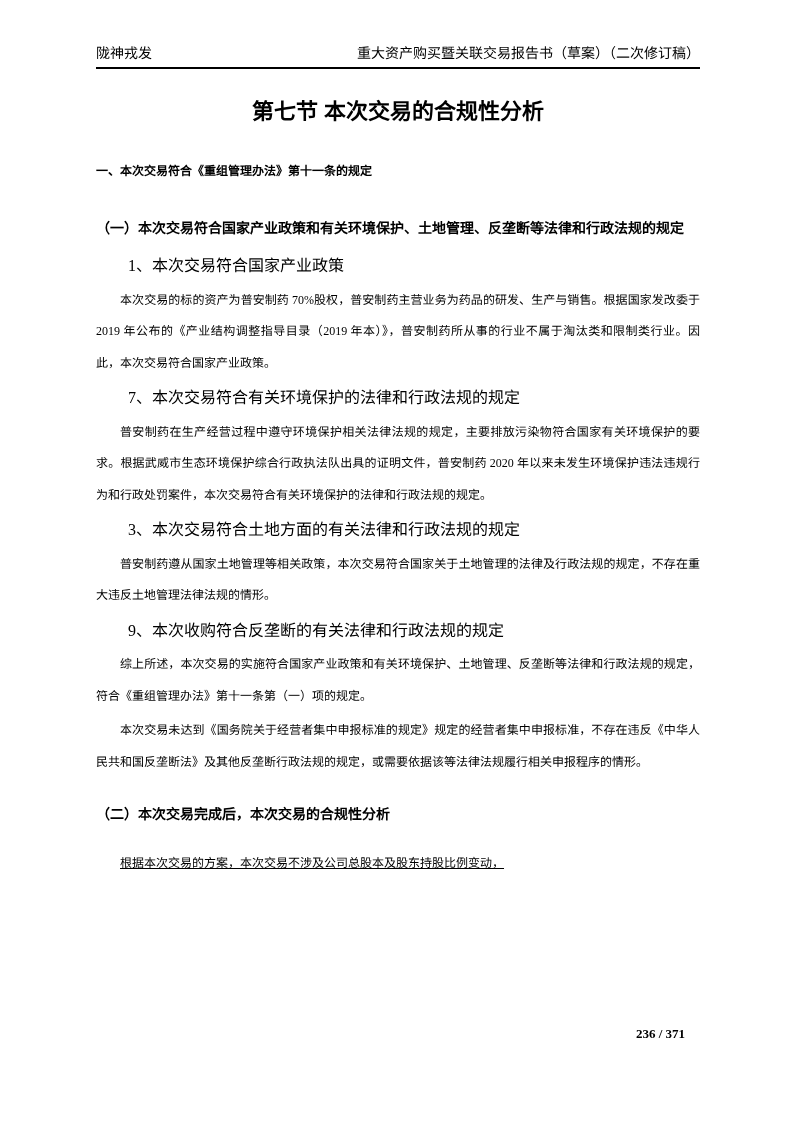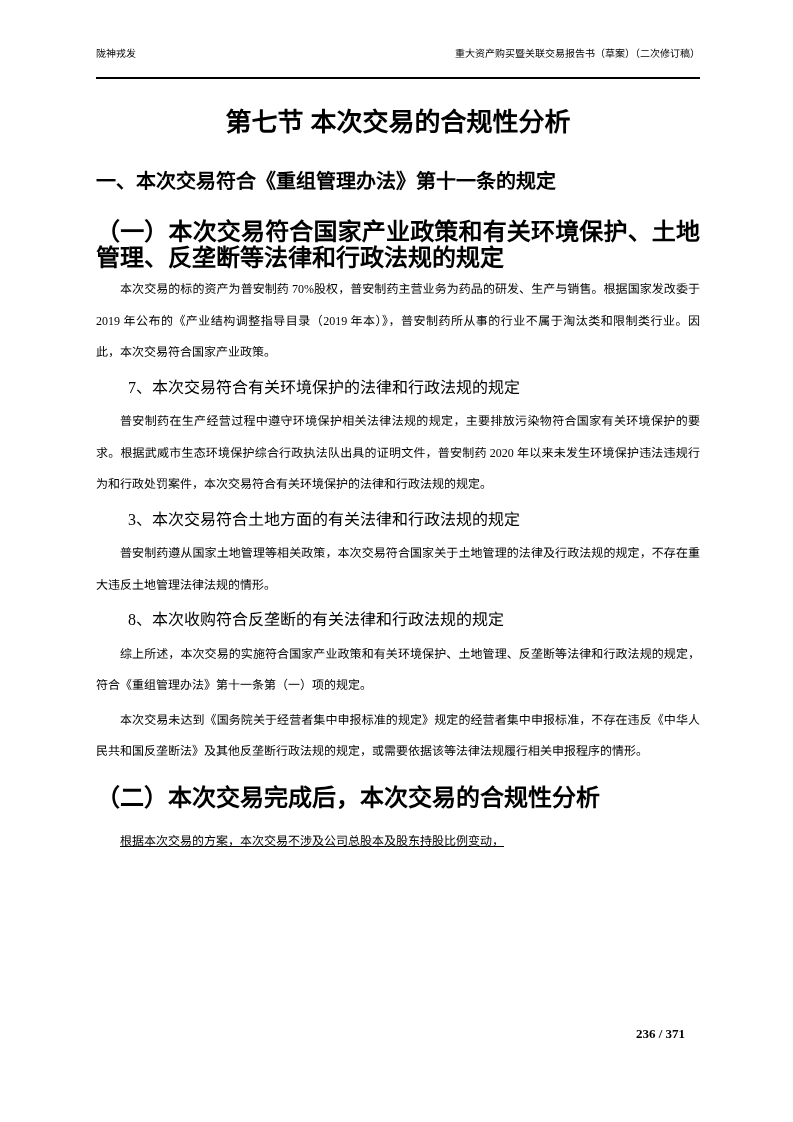--- a/index.html
+++ b/index.html
@@ -17,45 +17,45 @@
     padding: 46px 93px 0 96px;
     color: #000000;
     font-family: "Liberation Serif", "DejaVu Serif", serif;
     overflow: hidden;
   }
   .header-row {
     display: flex;
     justify-content: space-between;
     align-items: flex-end;
     border-bottom: 2px solid #000000;
-    padding-bottom: 15px;
-    font-size: 10px;
+    padding-bottom: 5px;
+    font-size: 14px;
     line-height: 16px;
   }
   .chapter-title {
     margin-top: 30px;
     text-align: center;
     font-family: "Liberation Sans", "DejaVu Sans", sans-serif;
     font-weight: bold;
-    font-size: 26px;
+    font-size: 22px;
     line-height: 26px;
   }
   .h1 {
     margin-top: 33px;
     font-family: "Liberation Sans", "DejaVu Sans", sans-serif;
     font-weight: bold;
-    font-size: 20px;
+    font-size: 12px;
     line-height: 26px;
   }
   .h2 {
     margin-top: 25px;
     font-family: "Liberation Sans", "DejaVu Sans", sans-serif;
     font-weight: bold;
-    font-size: 24px;
-    line-height: 26px;
+    font-size: 14px;
+    line-height: 38px;
     text-align: justify;
   }
   .num-heading {
     margin-top: 3px;
     font-size: 16px;
     line-height: 31.5px;
     text-indent: 2em;
   }
   .para {
     margin: 3px 0 0 0;
@@ -90,29 +90,30 @@
     <span>陇神戎发</span>
     <span>重大资产购买暨关联交易报告书（草案）（二次修订稿）</span>
   </div>
 
   <div class="chapter-title">第七节 本次交易的合规性分析</div>
 
   <div class="h1">一、本次交易符合《重组管理办法》第十一条的规定</div>
 
   <div class="h2">（一）本次交易符合国家产业政策和有关环境保护、土地管理、反垄断等法律和行政法规的规定</div>
 
+  <div class="num-heading">1、本次交易符合国家产业政策</div>
   <p class="para">本次交易的标的资产为普安制药 70%股权，普安制药主营业务为药品的研发、生产与销售。根据国家发改委于 2019 年公布的《产业结构调整指导目录（2019 年本）》，普安制药所从事的行业不属于淘汰类和限制类行业。因此，本次交易符合国家产业政策。</p>
 
   <div class="num-heading">7、本次交易符合有关环境保护的法律和行政法规的规定</div>
   <p class="para">普安制药在生产经营过程中遵守环境保护相关法律法规的规定，主要排放污染物符合国家有关环境保护的要求。根据武威市生态环境保护综合行政执法队出具的证明文件，普安制药 2020 年以来未发生环境保护违法违规行为和行政处罚案件，本次交易符合有关环境保护的法律和行政法规的规定。</p>
 
   <div class="num-heading">3、本次交易符合土地方面的有关法律和行政法规的规定</div>
   <p class="para">普安制药遵从国家土地管理等相关政策，本次交易符合国家关于土地管理的法律及行政法规的规定，不存在重大违反土地管理法律法规的情形。</p>
 
-  <div class="num-heading">8、本次收购符合反垄断的有关法律和行政法规的规定</div>
+  <div class="num-heading">9、本次收购符合反垄断的有关法律和行政法规的规定</div>
   <p class="para">综上所述，本次交易的实施符合国家产业政策和有关环境保护、土地管理、反垄断等法律和行政法规的规定，符合《重组管理办法》第十一条第（一）项的规定。</p>
 
   <p class="para">本次交易未达到《国务院关于经营者集中申报标准的规定》规定的经营者集中申报标准，不存在违反《中华人民共和国反垄断法》及其他反垄断行政法规的规定，或需要依据该等法律法规履行相关申报程序的情形。</p>
 
   <div class="h2 h2-second">（二）本次交易完成后，本次交易的合规性分析</div>
 
   <p class="para s2-para">根据本次交易的方案，本次交易不涉及公司总股本及股东持股比例变动，</p>
 
   <div class="page-number">236 / 371</div>
 

